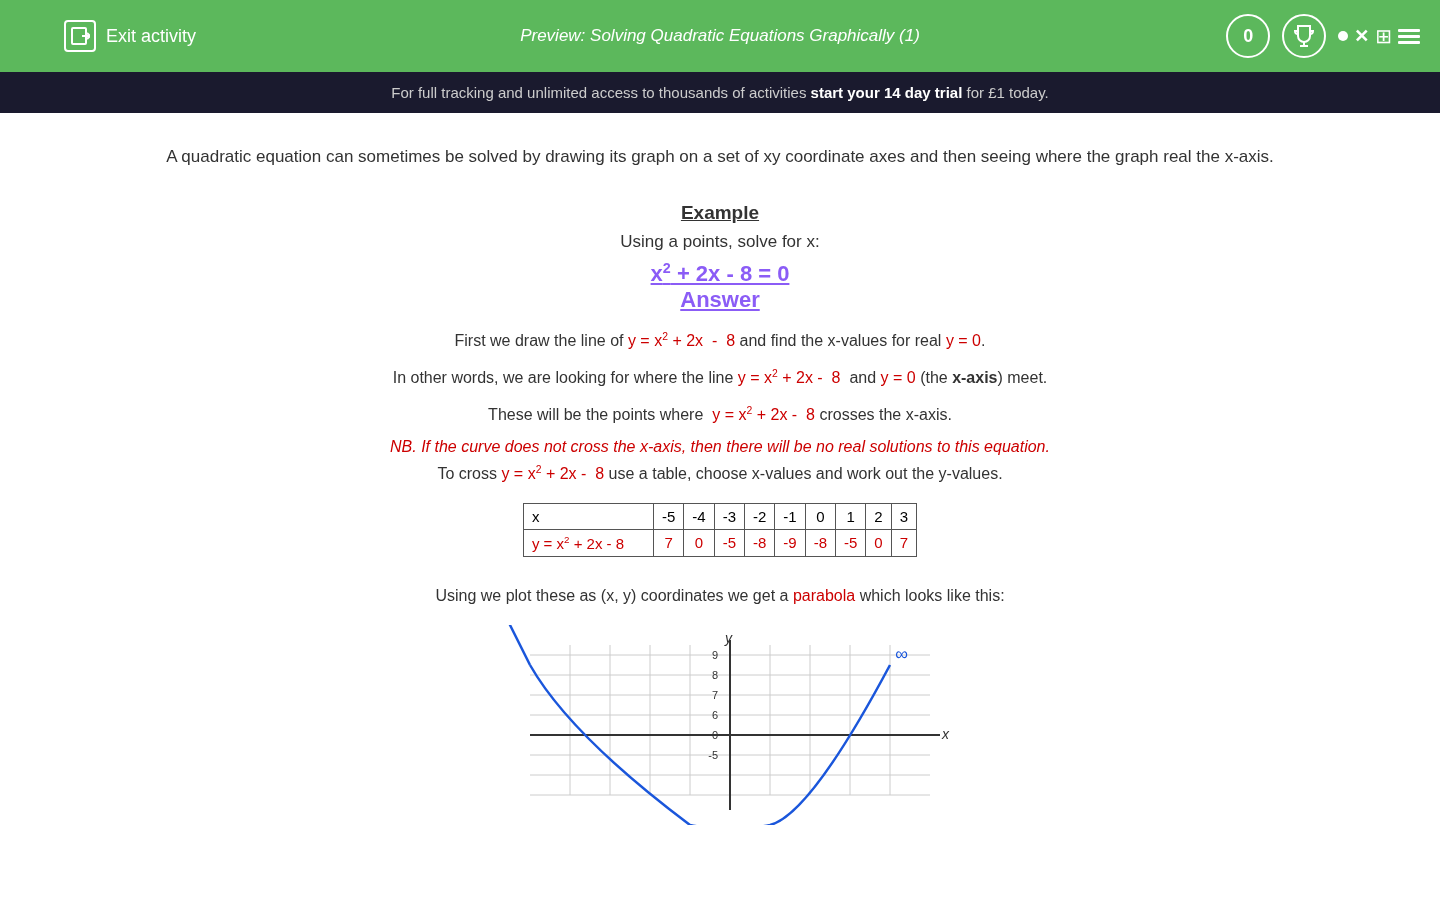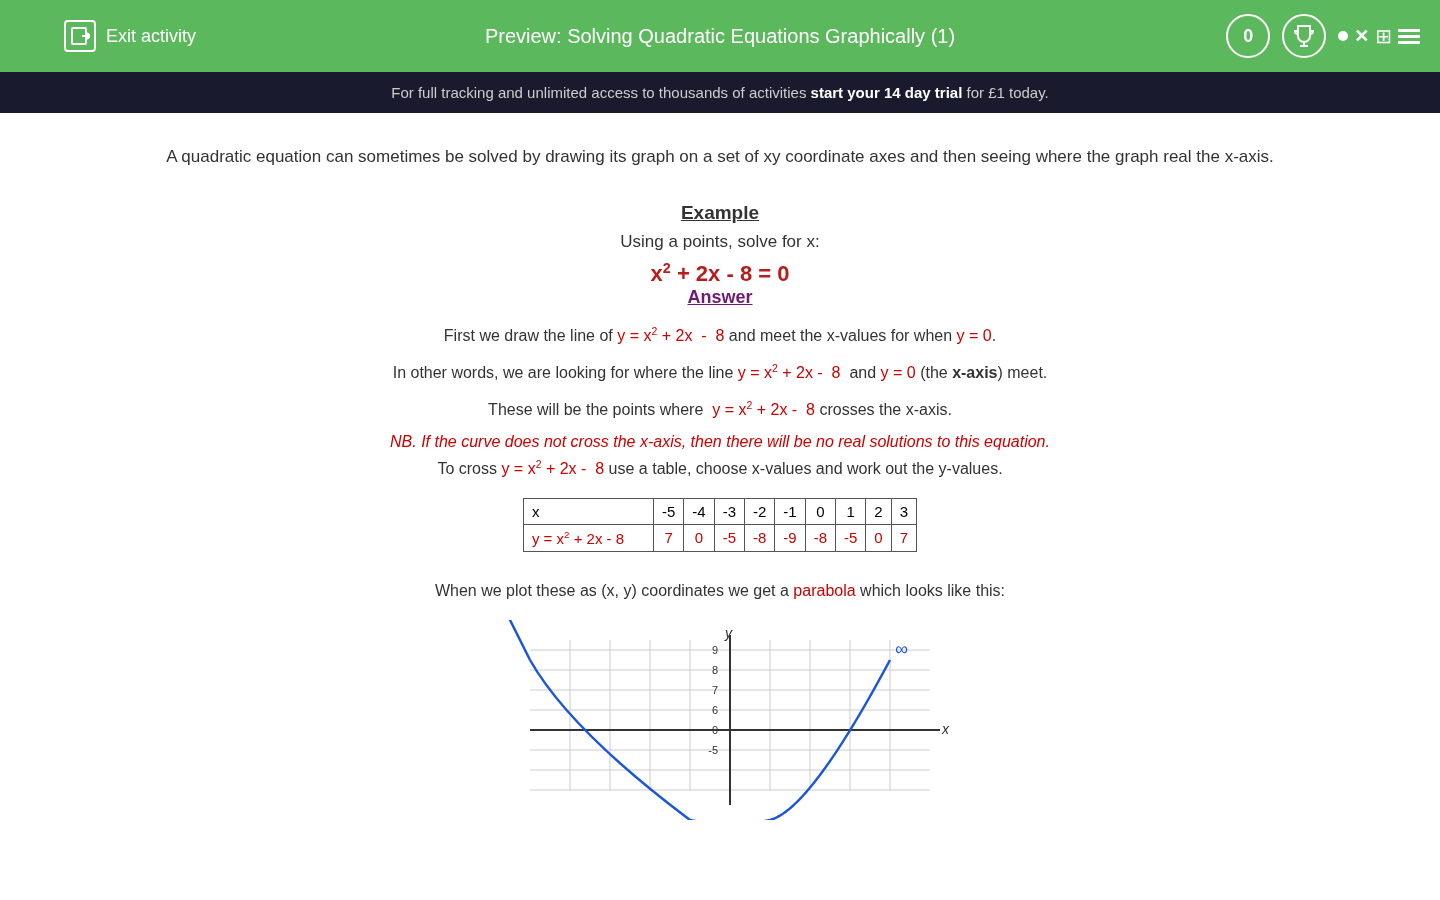--- a/index.html
+++ b/index.html
@@ -33,25 +33,26 @@
       color: #fff;
       font-size: 18px;
     }
     .exit-label {
       color: #fff;
       font-size: 18px;
       font-weight: 500;
     }
     .header-title {
       color: #fff;
-      font-size: 20px;
+      font-size: 17px;
       font-weight: 500;
       position: absolute;
       left: 50%;
       transform: translateX(-50%);
+      font-style: italic;
     }
     .header-right {
       display: flex;
       align-items: center;
       gap: 12px;
     }
     .score-badge {
       border: 2px solid #fff;
       border-radius: 50%;
       width: 44px;
@@ -117,35 +118,36 @@
       text-decoration: underline;
       color: #333;
       margin-bottom: 8px;
     }
     .example-subtext {
       font-size: 17px;
       color: #333;
       margin-bottom: 8px;
     }
     .equation-red {
-      color: #b91c1c;
+      color: #8b5cf6;
       font-size: 22px;
       font-weight: bold;
+      text-decoration: underline;
     }
     sup { font-size: 0.65em; }
 
     .answer-section {
       margin-bottom: 20px;
     }
     .answer-heading {
       text-align: center;
-      font-size: 18px;
+      font-size: 22px;
       font-weight: bold;
       text-decoration: underline;
-      color: #701a75;
+      color: #8b5cf6;
       margin-bottom: 14px;
     }
     .answer-line {
       text-align: center;
       font-size: 16px;
       color: #333;
       margin-bottom: 8px;
       line-height: 1.8;
     }
     .red { color: #cc0000; }
@@ -264,21 +266,21 @@
     <div class="example-subtext">Using a points, solve for x:</div>
     <div class="equation-red">
       x<sup>2</sup> + 2x - 8 = 0
     </div>
   </div>
 
   <div class="answer-section">
     <div class="answer-heading">Answer</div>
 
     <div class="answer-line">
-      <span>First we draw the line of</span>&nbsp;<span class="red">y = x<sup>2</sup> + 2x &nbsp;- &nbsp;8</span>&nbsp;<span>and meet the x-values for when</span>&nbsp;<span class="red">y = 0</span><span>.</span>
+      <span>First we draw the line of</span>&nbsp;<span class="red">y = x<sup>2</sup> + 2x &nbsp;- &nbsp;8</span>&nbsp;<span>and find the x-values for real</span>&nbsp;<span class="red">y = 0</span><span>.</span>
     </div>
 
     <div class="answer-line">
       <span>In other words, we are looking for where the line</span>&nbsp;<span class="red">y = x<sup>2</sup> + 2x - &nbsp;8</span>&nbsp;&nbsp;<span>and</span>&nbsp;<span class="red">y = 0</span>&nbsp;<span>(the <span class="bold">x-axis</span>) meet.</span>
     </div>
 
     <div class="answer-line">
       <span>These will be the points where</span>&nbsp;&nbsp;<span class="red">y = x<sup>2</sup> + 2x - &nbsp;8</span>&nbsp;<span>crosses the x-axis.</span>
     </div>
 
@@ -314,21 +316,21 @@
         <td>-8</td>
         <td>-5</td>
         <td>0</td>
         <td>7</td>
       </tr>
     </tbody>
       </table>
   </div>
 
   <div class="parabola-text">
-    <span>When we plot these as (x, y) coordinates we get a</span>&nbsp;<span class="red">parabola</span>&nbsp;<span>which looks like this:</span>
+    <span>Using we plot these as (x, y) coordinates we get a</span>&nbsp;<span class="red">parabola</span>&nbsp;<span>which looks like this:</span>
   </div>
 
   <div class="graph-container">
     <svg class="graph-svg" width="460" height="200" viewBox="-20 -10 460 200">
 
       <line x1="60" y1="10" x2="60" y2="160" stroke="#ccc" stroke-width="1"></line>
       <line x1="100" y1="10" x2="100" y2="160" stroke="#ccc" stroke-width="1"></line>
       <line x1="140" y1="10" x2="140" y2="160" stroke="#ccc" stroke-width="1"></line>
       <line x1="180" y1="10" x2="180" y2="160" stroke="#ccc" stroke-width="1"></line>
       <line x1="220" y1="10" x2="220" y2="160" stroke="#ccc" stroke-width="1"></line>

